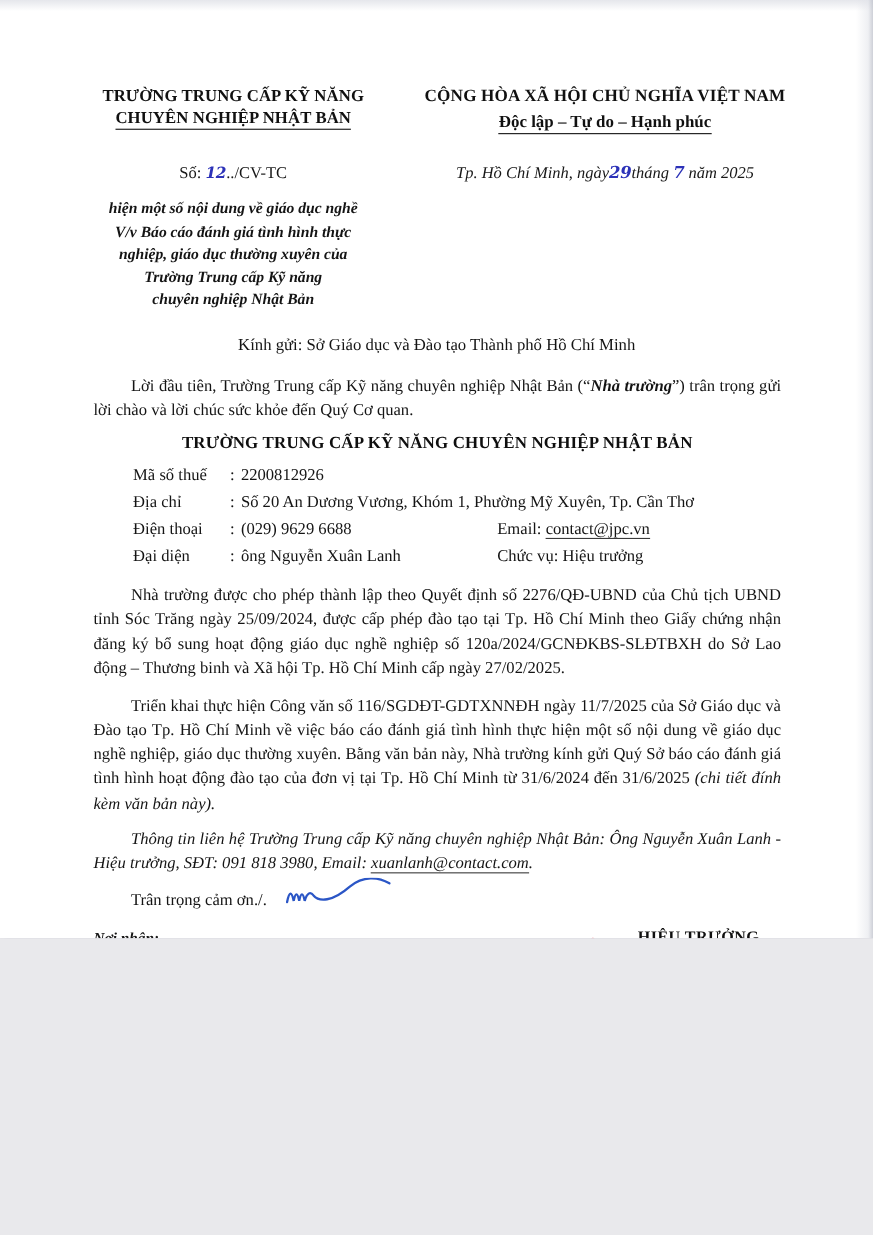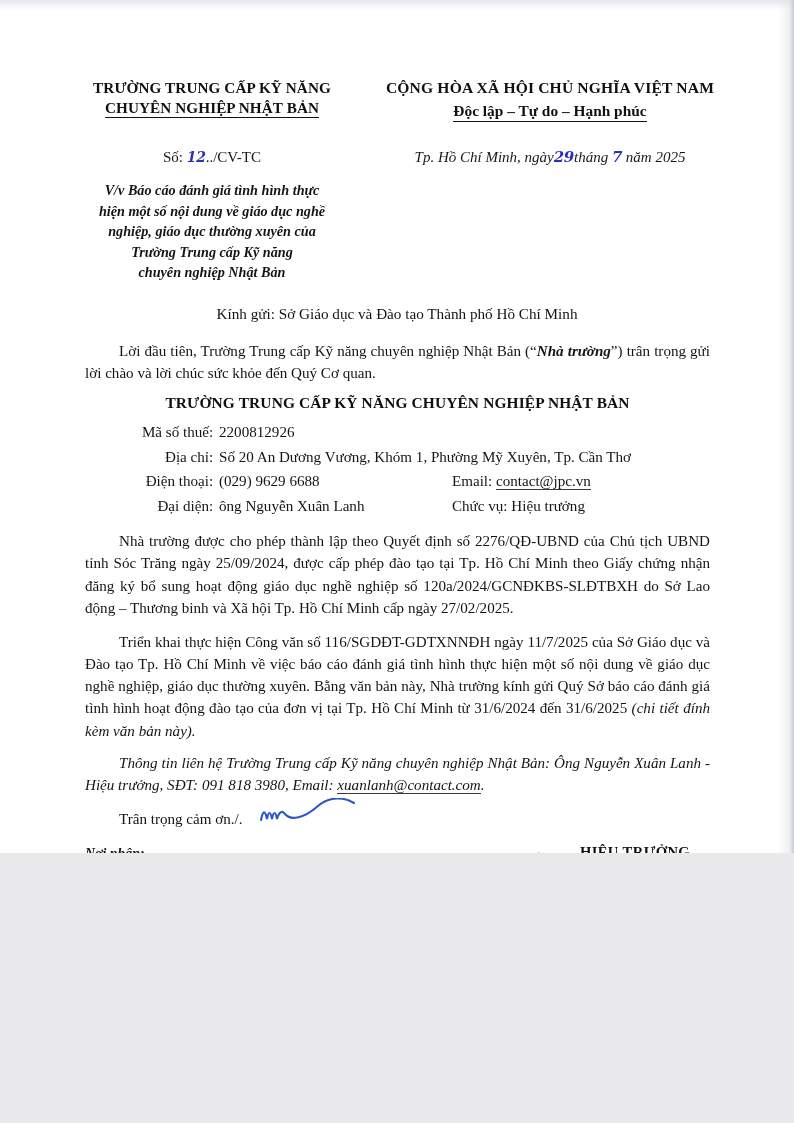--- a/index.html
+++ b/index.html
@@ -188,21 +188,21 @@
 
   
   .info {
     margin-top: 8px;
     margin-left: 36px;
     font-size: 15.1px;
     line-height: 1.62;
     color: #141414;
   }
   .info-row { display: flex; }
-  .info-label { width: 88px; flex: 0 0 88px; text-align: right; }
+  .info-label { width: 88px; flex: 0 0 88px; }
   .info-colon { width: 10px; flex: 0 0 10px; }
   .info-value { flex: 1 1 auto; }
   .info-value-split { display: flex; }
   .iv-a { width: 233px; flex: 0 0 233px; }
   .iv-b { flex: 1 1 auto; }
   .uline { border-bottom: 1px solid #3a3a3a; }
 
   .italic { font-style: italic; }
   .bolditalic { font-style: italic; font-weight: bold; }
 
@@ -327,22 +327,22 @@
         <span class="ink ink-sm">12</span><span class="dots">..</span><span>/CV-TC</span>
       </div>
       <div class="date-wrap">
         <span>Tp. Hồ Chí Minh, ngày</span><span class="ink">29</span><span>tháng</span>
         <span class="ink">7</span>
         <span>năm 2025</span>
       </div>
     </div>
 
     <div class="subject">
+      <div>hiện một số nội dung về giáo dục nghề</div>
       <div>V/v Báo cáo đánh giá tình hình thực</div>
-      <div>hiện một số nội dung về giáo dục nghề</div>
       <div>nghiệp, giáo dục thường xuyên của</div>
       <div>Trường Trung cấp Kỹ năng</div>
       <div>chuyên nghiệp Nhật Bản</div>
     </div>
 
     <div class="recipient">Kính gửi: Sở Giáo dục và Đào tạo Thành phố Hồ Chí Minh</div>
 
     <div class="body">
 
       <p class="para"><span>Lời đầu tiên, Trường Trung cấp Kỹ năng chuyên nghiệp Nhật Bản (“</span><span class="bolditalic">Nhà trường</span><span>”) trân trọng gửi lời chào và lời chúc sức khỏe đến Quý Cơ quan.</span></p>

